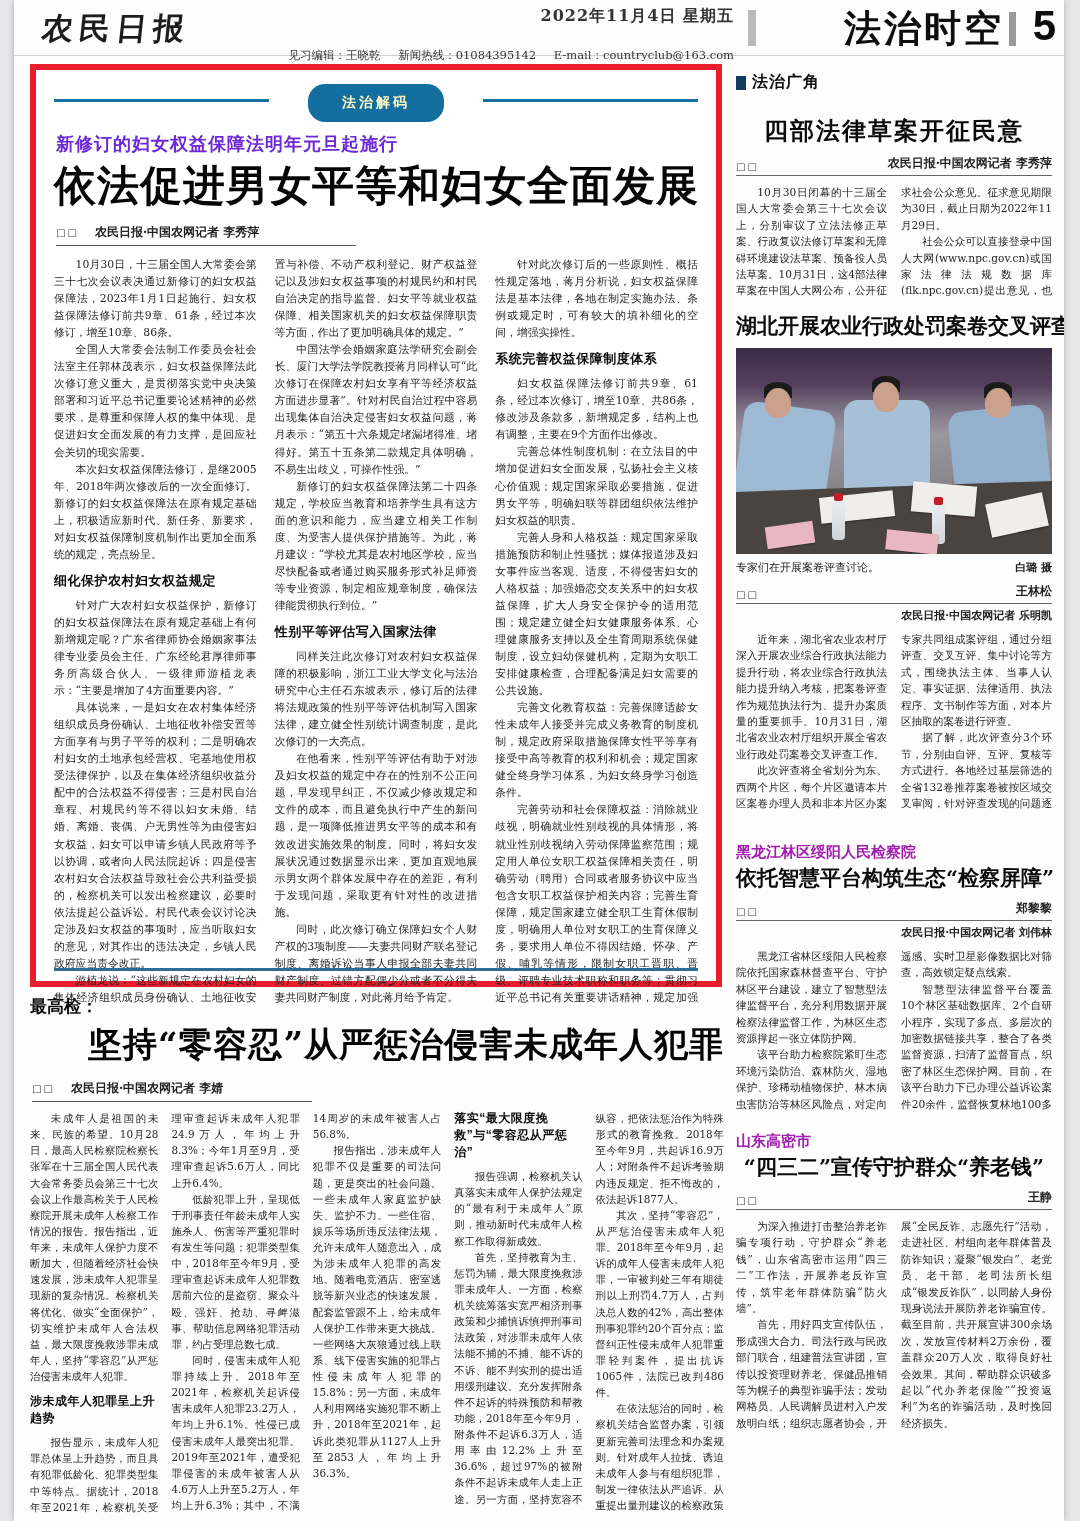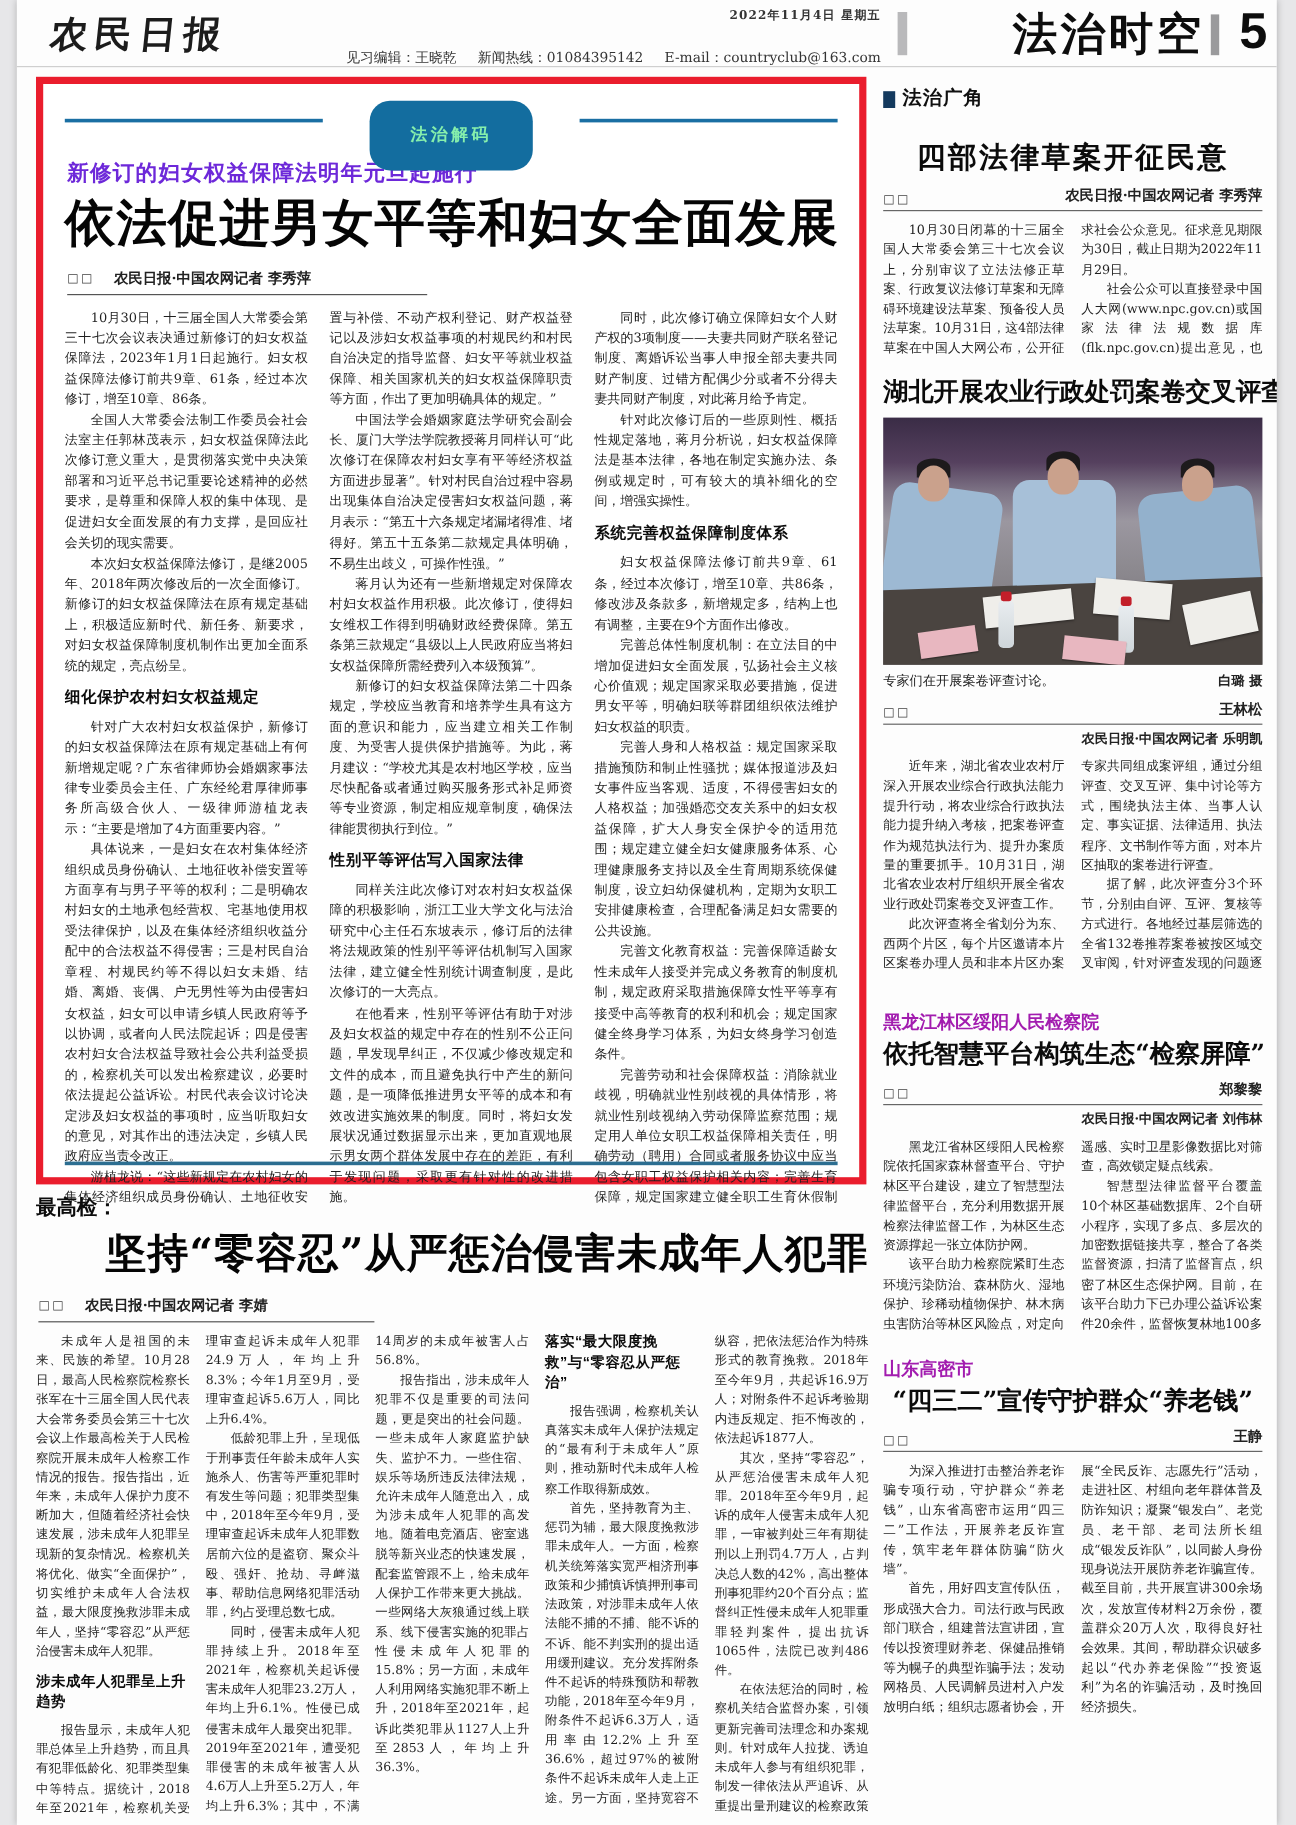--- a/index.html
+++ b/index.html
@@ -20,21 +20,21 @@
   }
   
   .header { position:absolute; left:0; top:0; width:100%; height:56px; border-bottom:1px solid #cfcfcf; }
   .masthead {
     position:absolute; left:28px; top:8px;
     font-family:"DejaVu Serif",serif;
     font-size:31px; font-weight:bold; letter-spacing:6px;
     transform:skewX(-6deg); color:#1c1c1c;
   }
   .hdr-meta { position:absolute; right:330px; top:6px; width:480px; text-align:right; }
-  .hdr-date { font-size:10px; font-weight:bold; color:#333; letter-spacing:1px; }
+  .hdr-date { font-size:16px; font-weight:bold; color:#333; letter-spacing:1px; }
   .hdr-line { font-size:11.5px; color:#333; margin-top:21px; white-space:nowrap; }
   .hdr-line span { margin-left:14px; }
   .hdr-bar1 { position:absolute; right:308px; top:10px; width:8px; height:36px; background:#b9b9bb; }
   .section-title {
     position:absolute; right:60px; top:4px;
     font-family:Liberation Sans, sans-serif; font-weight:900;
     font-size:37px; letter-spacing:3px; color:#0d0d0d;
   }
   .pagenum-bar { position:absolute; right:48px; top:12px; width:7px; height:34px; background:#9a9a9c; }
   .pagenum {
@@ -45,23 +45,23 @@
   .main-box {
     position:absolute; left:16px; top:64px; width:692px; height:923px;
     border:6px solid #ea1d2d; background:#fff; padding:10px 18px 14px 18px;
   }
   .tag-row { position:relative; height:34px; margin-top:4px; }
   .tag-row .rule { position:absolute; top:15px; height:3px; background:#1a6fa3; width:215px; }
   .tag-row .rule.left { left:0; }
   .tag-row .rule.right { right:0; }
   .tag-pill {
     position:absolute; left:50%; transform:translateX(-50%);
-    background:#136d9f; color:#86efac; font-family:"Liberation Sans",sans-serif;
+    background:#136d9f; color:#fef9c3; font-family:"Liberation Sans",sans-serif;
     font-weight:bold; font-size:14px; letter-spacing:3px;
-    padding:20px 34px; border-radius:17px;
+    padding:10px 34px; border-radius:17px;
   }
   .kicker { font-size:18px; font-weight:bold; margin:14px 0 2px 2px; letter-spacing:1px; color:#6d28d9; }
   .headline {
     font-size:42px; font-weight:900; letter-spacing:1px; color:#050505;
     font-family:"DejaVu Serif","Liberation Serif",serif;
     margin:2px 0 10px 0; white-space:nowrap;
   }
   .byline { display:flex; align-items:center; width:300px; border-bottom:1px solid #555; padding-bottom:4px; margin:6px 0 10px 2px; }
   .byline .sq { font-size:10px; color:#444; letter-spacing:2px; }
   .byline .who { font-size:12px; font-weight:bold; margin-left:16px; color:#222; }
@@ -145,21 +145,20 @@
     </div>
     <div class="cols-3">
         <p class="para">10月30日，十三届全国人大常委会第三十七次会议表决通过新修订的妇女权益保障法，2023年1月1日起施行。妇女权益保障法修订前共9章、61条，经过本次修订，增至10章、86条。</p>
         <p class="para">全国人大常委会法制工作委员会社会法室主任郭林茂表示，妇女权益保障法此次修订意义重大，是贯彻落实党中央决策部署和习近平总书记重要论述精神的必然要求，是尊重和保障人权的集中体现、是促进妇女全面发展的有力支撑，是回应社会关切的现实需要。</p>
         <p class="para">本次妇女权益保障法修订，是继2005年、2018年两次修改后的一次全面修订。新修订的妇女权益保障法在原有规定基础上，积极适应新时代、新任务、新要求，对妇女权益保障制度机制作出更加全面系统的规定，亮点纷呈。</p>
         <h4 class="subhead">细化保护农村妇女权益规定</h4>
         <p class="para">针对广大农村妇女权益保护，新修订的妇女权益保障法在原有规定基础上有何新增规定呢？广东省律师协会婚姻家事法律专业委员会主任、广东经纶君厚律师事务所高级合伙人、一级律师游植龙表示：“主要是增加了4方面重要内容。”</p>
         <p class="para">具体说来，一是妇女在农村集体经济组织成员身份确认、土地征收补偿安置等方面享有与男子平等的权利；二是明确农村妇女的土地承包经营权、宅基地使用权受法律保护，以及在集体经济组织收益分配中的合法权益不得侵害；三是村民自治章程、村规民约等不得以妇女未婚、结婚、离婚、丧偶、户无男性等为由侵害妇女权益，妇女可以申请乡镇人民政府等予以协调，或者向人民法院起诉；四是侵害农村妇女合法权益导致社会公共利益受损的，检察机关可以发出检察建议，必要时依法提起公益诉讼。村民代表会议讨论决定涉及妇女权益的事项时，应当听取妇女的意见，对其作出的违法决定，乡镇人民政府应当责令改正。</p>
         <p class="para">游植龙说：“这些新规定在农村妇女的集体经济组织成员身份确认、土地征收安置与补偿、不动产权利登记、财产权益登记以及涉妇女权益事项的村规民约和村民自治决定的指导监督、妇女平等就业权益保障、相关国家机关的妇女权益保障职责等方面，作出了更加明确具体的规定。”</p>
         <p class="para">中国法学会婚姻家庭法学研究会副会长、厦门大学法学院教授蒋月同样认可“此次修订在保障农村妇女享有平等经济权益方面进步显著”。针对村民自治过程中容易出现集体自治决定侵害妇女权益问题，蒋月表示：“第五十六条规定堵漏堵得准、堵得好。第五十五条第二款规定具体明确，不易生出歧义，可操作性强。”</p>
-        <p class="para">蒋月认为还有一些新增规定对保障农村妇女权益作用积极。此次修订，使得妇女维权工作得到明确财政经费保障。第五条第三款规定“县级以上人民政府应当将妇女权益保障所需经费列入本级预算”。</p>
         <p class="para">新修订的妇女权益保障法第二十四条规定，学校应当教育和培养学生具有这方面的意识和能力，应当建立相关工作制度、为受害人提供保护措施等。为此，蒋月建议：“学校尤其是农村地区学校，应当尽快配备或者通过购买服务形式补足师资等专业资源，制定相应规章制度，确保法律能贯彻执行到位。”</p>
         <h4 class="subhead">性别平等评估写入国家法律</h4>
         <p class="para">同样关注此次修订对农村妇女权益保障的积极影响，浙江工业大学文化与法治研究中心主任石东坡表示，修订后的法律将法规政策的性别平等评估机制写入国家法律，建立健全性别统计调查制度，是此次修订的一大亮点。</p>
         <p class="para">在他看来，性别平等评估有助于对涉及妇女权益的规定中存在的性别不公正问题，早发现早纠正，不仅减少修改规定和文件的成本，而且避免执行中产生的新问题，是一项降低推进男女平等的成本和有效改进实施效果的制度。同时，将妇女发展状况通过数据显示出来，更加直观地展示男女两个群体发展中存在的差距，有利于发现问题，采取更有针对性的改进措施。</p>
         <p class="para">同时，此次修订确立保障妇女个人财产权的3项制度——夫妻共同财产联名登记制度、离婚诉讼当事人申报全部夫妻共同财产制度、过错方配偶少分或者不分得夫妻共同财产制度，对此蒋月给予肯定。</p>
         <p class="para">针对此次修订后的一些原则性、概括性规定落地，蒋月分析说，妇女权益保障法是基本法律，各地在制定实施办法、条例或规定时，可有较大的填补细化的空间，增强实操性。</p>
         <h4 class="subhead">系统完善权益保障制度体系</h4>
         <p class="para">妇女权益保障法修订前共9章、61条，经过本次修订，增至10章、共86条，修改涉及条款多，新增规定多，结构上也有调整，主要在9个方面作出修改。</p>
         <p class="para">完善总体性制度机制：在立法目的中增加促进妇女全面发展，弘扬社会主义核心价值观；规定国家采取必要措施，促进男女平等，明确妇联等群团组织依法维护妇女权益的职责。</p>
         <p class="para">完善人身和人格权益：规定国家采取措施预防和制止性骚扰；媒体报道涉及妇女事件应当客观、适度，不得侵害妇女的人格权益；加强婚恋交友关系中的妇女权益保障，扩大人身安全保护令的适用范围；规定建立健全妇女健康服务体系、心理健康服务支持以及全生育周期系统保健制度，设立妇幼保健机构，定期为女职工安排健康检查，合理配备满足妇女需要的公共设施。</p>

